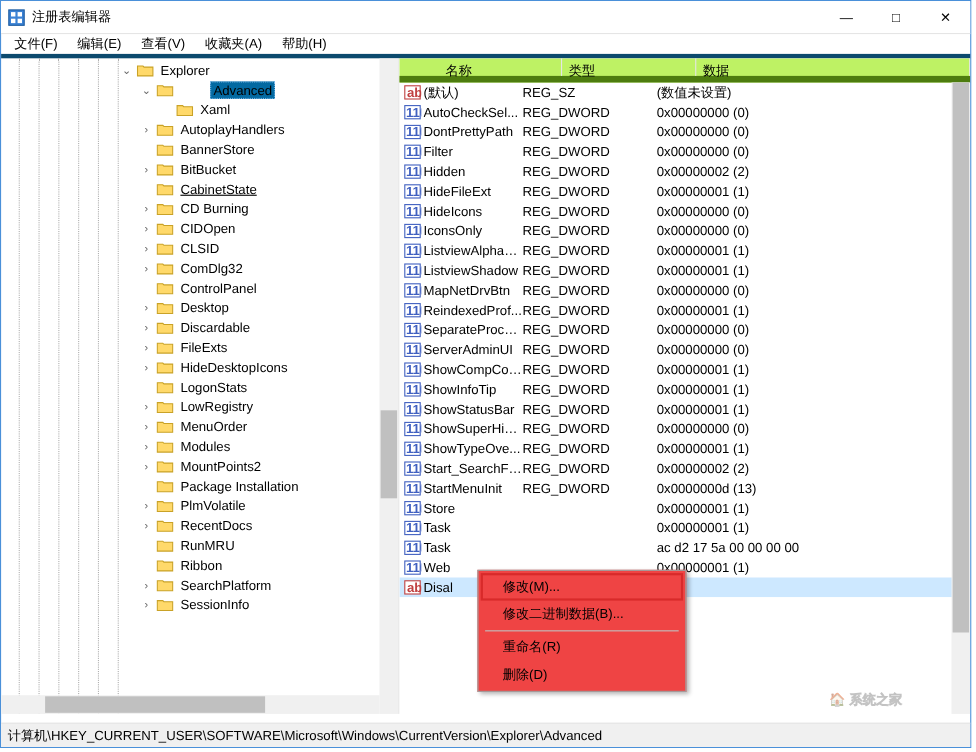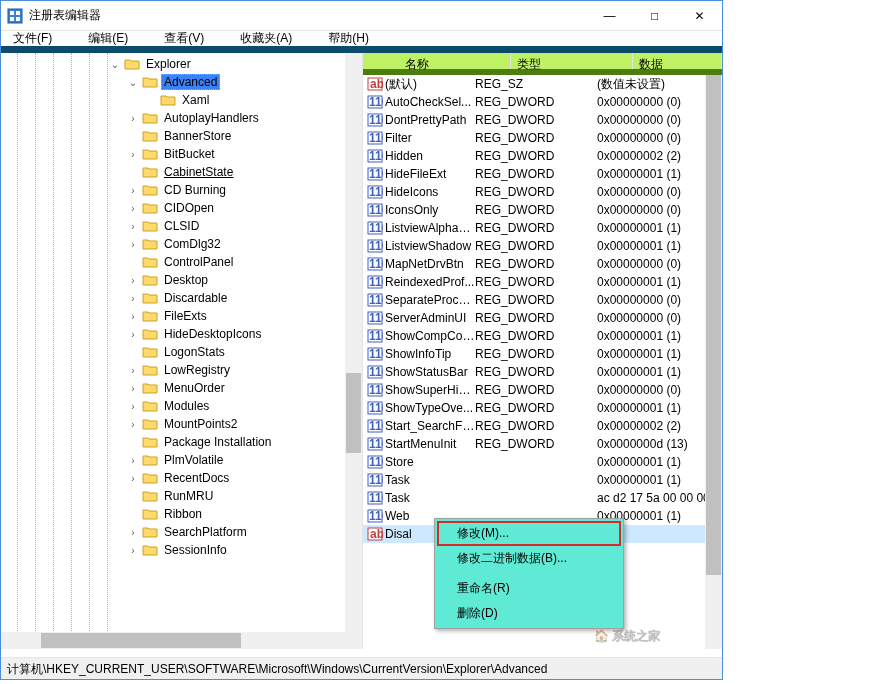--- a/index.html
+++ b/index.html
@@ -1,48 +1,48 @@
 <!DOCTYPE html>
 <html><head>
 <meta charset="utf-8">
 <style>
 * { box-sizing: border-box; margin: 0; padding: 0; font-family: "Microsoft YaHei", "Segoe UI", sans-serif; font-size: 12px; }
 body { width: 887px; height: 684px; background: #fff; overflow: hidden; position: relative; }
-.window { width: 723px; height: 680px; border: 1px solid #4a90d9; background: #fff; position: relative; }
+.window { width: 883px; height: 680px; border: 1px solid #4a90d9; background: #fff; position: relative; }
 .titlebar { height: 30px; background: #fff; display: flex; align-items: center; padding-left: 6px; border-bottom: 1px solid #e5e5e5; }
 .titlebar .app-icon { width: 16px; height: 16px; margin-right: 6px; display: inline-block; }
 .titlebar .title { flex: 1; font-size: 12px; }
 .win-controls { display: flex; }
 .win-controls div { width: 45px; height: 29px; display: flex; align-items: center; justify-content: center; }
-.menubar { height: 22px; display: flex; align-items: center; padding-left: 4px; gap: 20px; border-bottom: 7px solid #0c4a6e; }
+.menubar { height: 22px; display: flex; align-items: center; padding-left: 4px; gap: 2px; border-bottom: 4px solid #0c4a6e; }
 .menubar span { padding: 2px 8px; cursor: default; }
 .content { display: flex; height: 596px; }
 .tree-pane { width: 362px; border-right: 1px solid #e5e5e5; overflow: hidden; position: relative; }
 .tree-scroll { overflow: hidden; height: 100%; }
 .tree { padding-top: 2px; }
 .tree-row { display: flex; align-items: center; height: 18px; white-space: nowrap; cursor: default; position: relative; }
-.tree-row.selected .label { background: #3b82f6; border: 1px dotted #7ab8e8; padding: 0 2px; }
+.tree-row.selected .label { background: #0369a1; border: 1px dotted #7ab8e8; padding: 0 2px; margin-left: 30px; }
 .tree-row .toggle { width: 12px; text-align: center; color: #666; font-size: 10px; }
 .tree-row .folder { width: 16px; height: 14px; margin: 0 3px; display: inline-block; }
 .tree-row .label { padding: 0 3px; }
 .list-pane { flex: 1; position: relative; overflow: hidden; }
 .list-header { display: flex; height: 22px; border-bottom: 6px solid #4d7c0f; background: #bef264; padding-left: 36px; }
 .list-header div { padding: 3px 6px; border-right: 1px solid #e5e5e5; cursor: default; }
 .col-name { width: 112px; }
 .col-type { width: 122px; }
 .col-data { flex: 1; }
 .list-body { overflow: hidden; }
 .list-row { display: flex; align-items: center; height: 18px; cursor: default; }
 .list-row.selected { background: #cde8ff; }
 .list-row .icon { width: 16px; height: 16px; margin: 0 2px 0 4px; display: inline-block; flex-shrink: 0; }
 .list-row .name { width: 90px; overflow: hidden; text-overflow: ellipsis; white-space: nowrap; }
 .list-row .type { width: 122px; }
 .list-row .data { flex: 1; overflow: hidden; white-space: nowrap; }
 .statusbar { height: 22px; border-top: 1px solid #e5e5e5; padding: 3px 6px; font-size: 12px; position: absolute; bottom: 0; left: 0; right: 0; background: #f0f0f0; }
-.context-menu { position: absolute; left: 433px; top: 517px; width: 190px; background: #5eead4; border: 1px solid #a0a0a0; box-shadow: 2px 2px 4px rgba(0,0,0,.3); z-index: 100; padding: 2px; }
+.context-menu { position: absolute; left: 433px; top: 517px; width: 190px; background: #ef4444; border: 1px solid #a0a0a0; box-shadow: 2px 2px 4px rgba(0,0,0,.3); z-index: 100; padding: 2px; }
 .context-menu .item { padding: 4px 20px; cursor: default; }
 .context-menu .item.highlighted { border: 2px solid #d82a2a; padding: 2px 18px; }
 .context-menu hr { border: none; border-top: 1px solid #c0c0c0; margin: 2px 4px; }
 .vscroll { position: absolute; right: 0; top: 0; bottom: 0; width: 17px; background: #f0f0f0; }
 .vscroll .thumb { position: absolute; left: 1px; right: 1px; background: #c0c0c0; }
 .tree-pane .vscroll .thumb { top: 320px; height: 80px; }
 .list-pane .vscroll { top: 22px; }
 .list-pane .vscroll .thumb { top: 0; height: 500px; }
 .hscroll { position: absolute; left: 0; right: 17px; bottom: 0; height: 17px; background: #f0f0f0; }
 .hscroll .thumb { position: absolute; top: 1px; bottom: 1px; background: #c0c0c0; }

